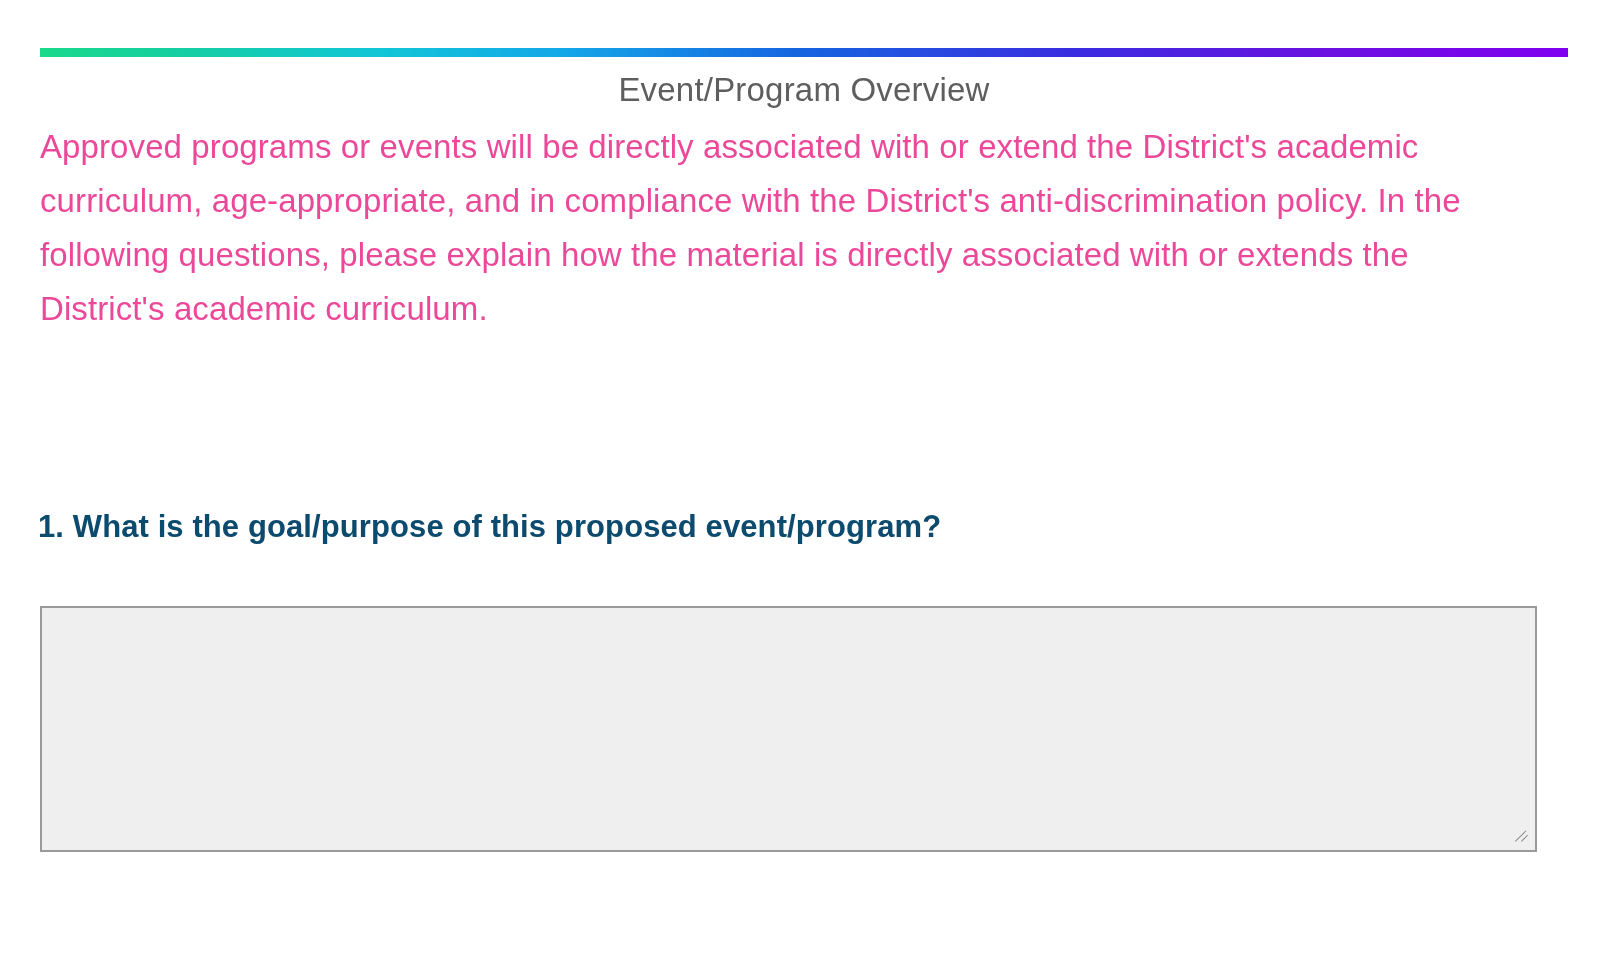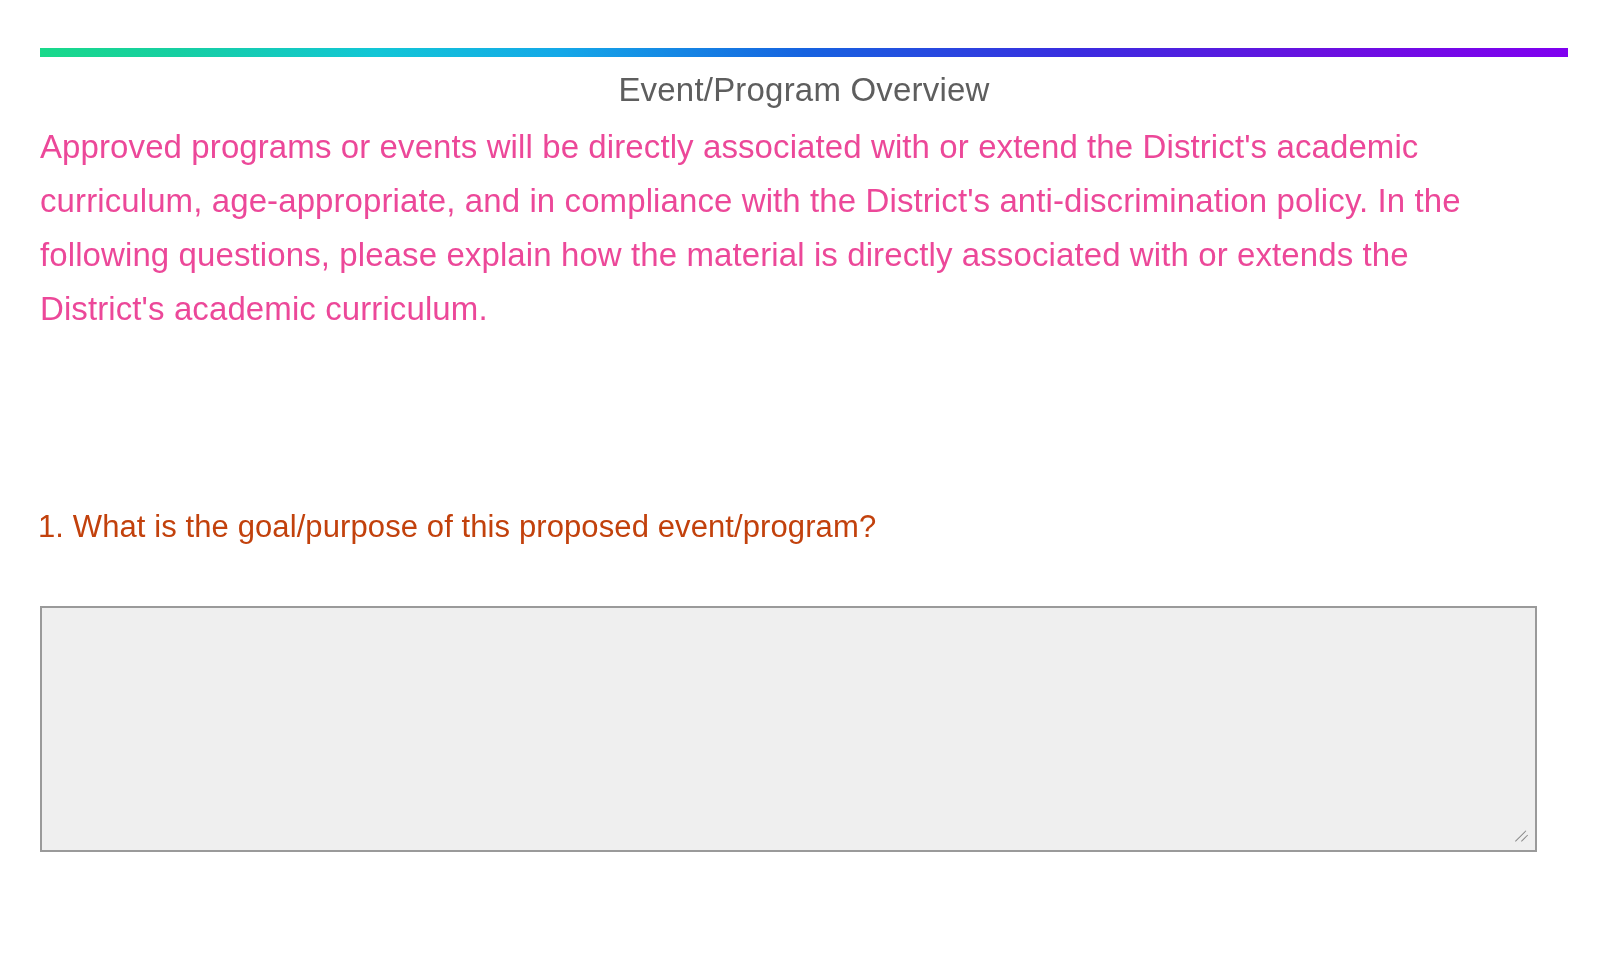--- a/index.html
+++ b/index.html
@@ -59,22 +59,22 @@
     font-weight: 400;
     letter-spacing: 0.1px;
   }
   .question {
     position: absolute;
     left: 38px;
     top: 505px;
     width: 1500px;
     font-size: 31px;
     line-height: 44px;
-    color: #c2410c;
-    font-weight: 400;
+    color: #0c4a6e;
+    font-weight: 700;
     letter-spacing: 0.1px;
   }
   .answer-box {
     position: absolute;
     left: 40px;
     top: 606px;
     width: 1497px;
     height: 246px;
     box-sizing: border-box;
     background: #efefef;

